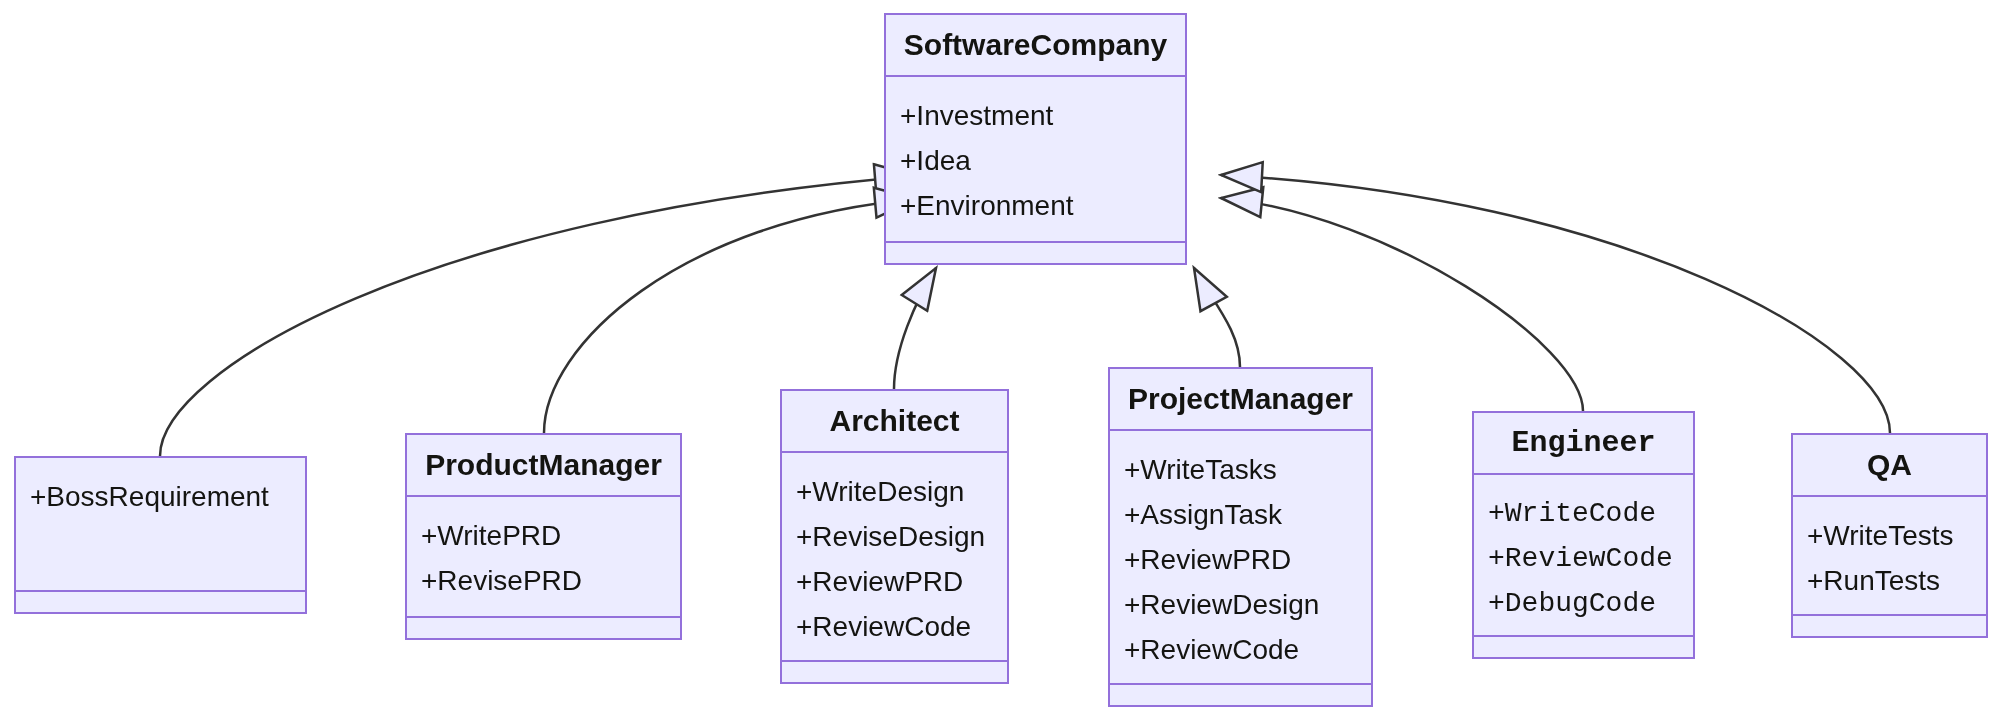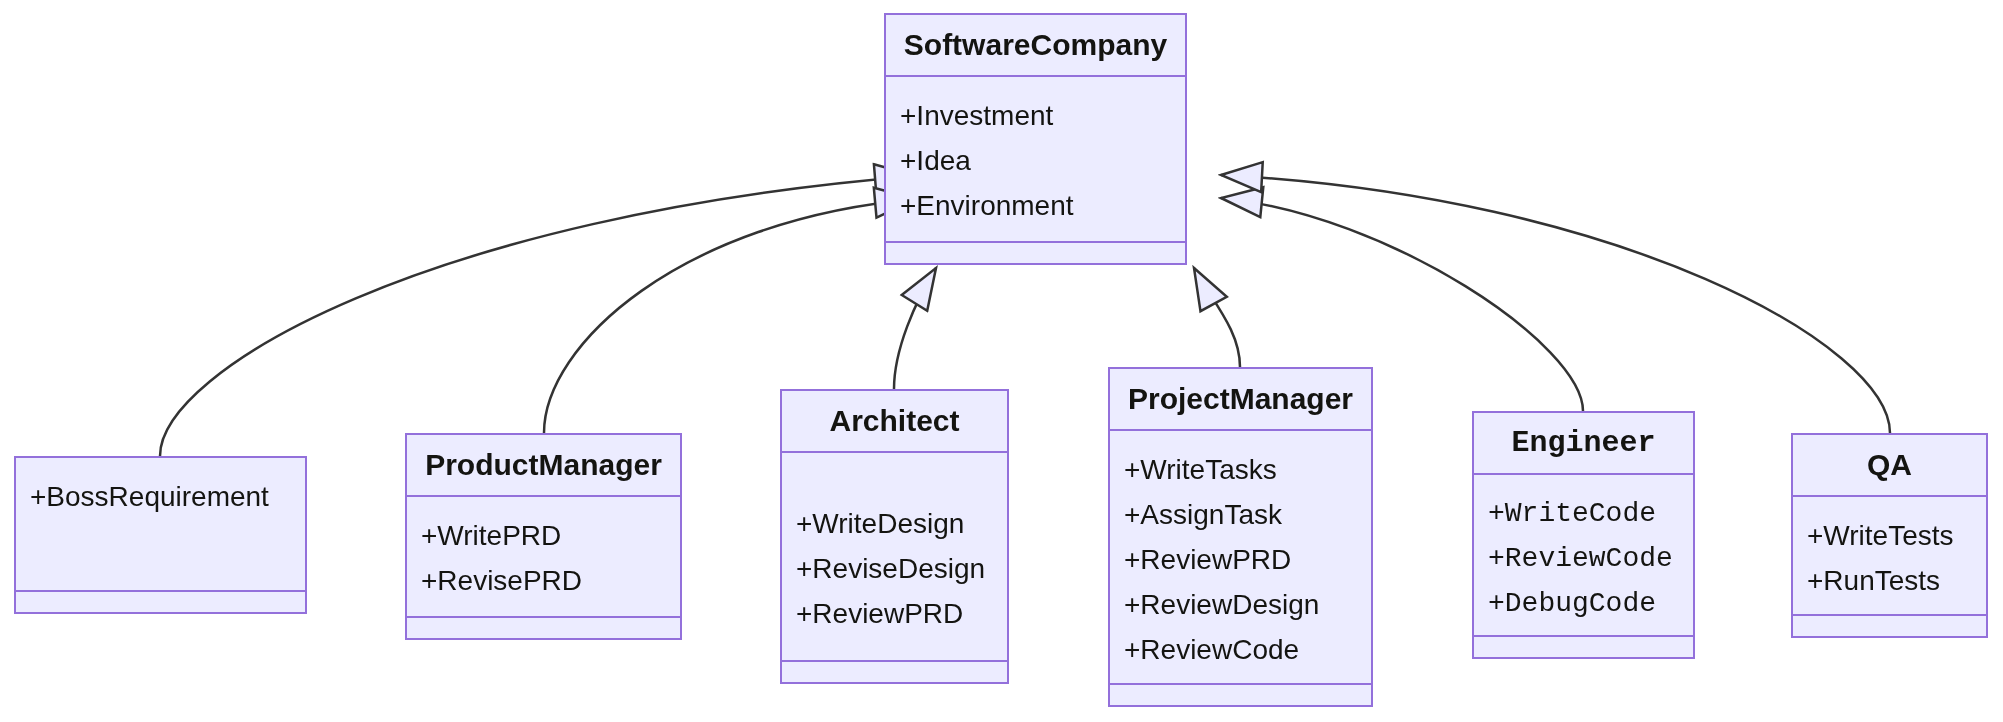--- a/index.html
+++ b/index.html
@@ -57,21 +57,21 @@
   }
   .class-footer {
     height: 20px;
     border-top: 2px solid #9370DB;
     flex: 0 0 auto;
   }
   
   #box-software-company { left: 884px; top: 13px;  width: 303px; height: 252px; }
   #box-boss             { left: 14px;  top: 456px; width: 293px; height: 158px; }
   #box-product-manager  { left: 405px; top: 433px; width: 277px; height: 207px; }
-  #box-architect        { left: 780px; top: 389px; width: 229px; height: 295px; gap: 32px; }
+  #box-architect        { left: 780px; top: 389px; width: 229px; height: 295px; }
   #box-project-manager  { left: 1108px;top: 367px; width: 265px; height: 340px; }
   #box-engineer         { left: 1472px;top: 411px; width: 223px; height: 248px; font-family: Liberation Mono, monospace; }
   #box-qa               { left: 1791px;top: 433px; width: 197px; height: 205px; }
 </style>
 </head>
 <body>
 
 <div id="diagram">
 
   <svg id="edges" viewBox="0 0 2003 722" xmlns="http://www.w3.org/2000/svg">

